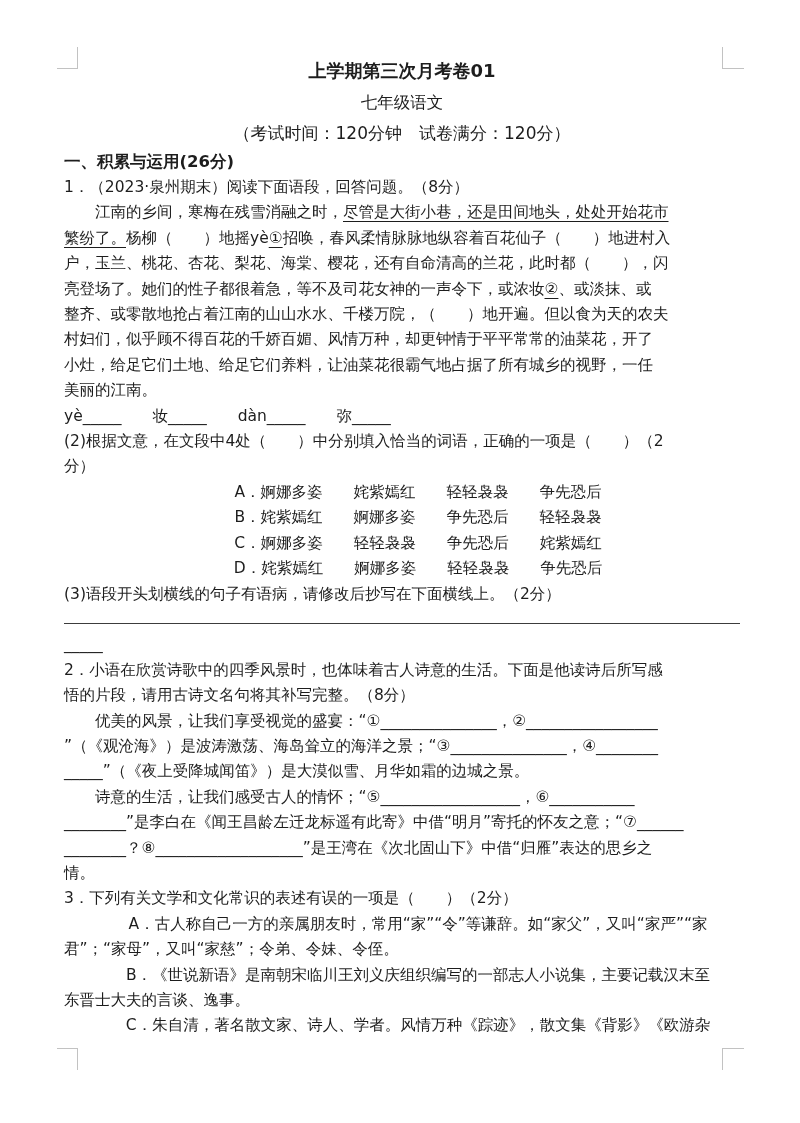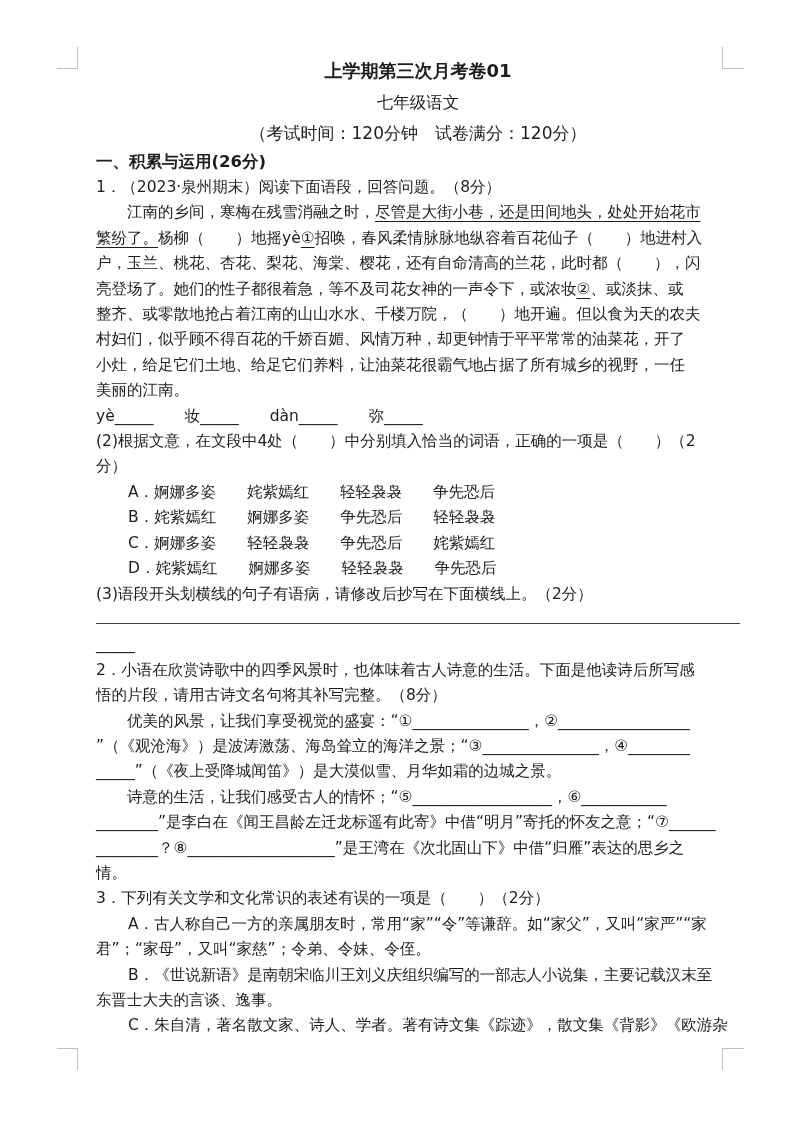--- a/index.html
+++ b/index.html
@@ -2,27 +2,27 @@
 <html><head>
 <meta charset="utf-8">
 <style>
   html,body{margin:0;padding:0;background:#ffffff;}
   .page{
     position:relative;width:800px;height:1123px;background:#ffffff;
     font-family:"DejaVu Sans","Liberation Sans",sans-serif;color:#1d1d1d;
     overflow:hidden;
   }
   .content{position:absolute;left:64px;top:54px;width:676px;}
-  .ln{white-space:pre;font-size:15.5px;line-height:25.4px;margin-left:32px;}
+  .ln{white-space:pre;font-size:15.5px;line-height:25.4px;}
   .center{text-align:center;}
   .title{font-size:18px;line-height:33px;font-weight:600;}
   .subtitle{font-size:16.5px;line-height:31px;font-weight:500;}
   .info{font-size:17px;line-height:30px;}
   .heading{font-size:16.5px;font-weight:700;line-height:27px;}
-  .indent{padding-left:32px;}
+  .indent{padding-left:32px;text-align:center;}
   .u{text-decoration:underline;text-underline-offset:3.5px;text-decoration-thickness:1px;}
   .rule{height:25.4px;position:relative;}
   .rule::after{content:"";position:absolute;left:0;right:0;top:16px;border-top:1.5px solid #3c3c3c;}
   .crop{position:absolute;}
   .crop-tl{left:57px;top:47px;width:20px;height:21px;border-right:1px solid #c2c2c2;border-bottom:1px solid #c2c2c2;}
   .crop-tr{left:722px;top:47px;width:21px;height:21px;border-left:1px solid #c2c2c2;border-bottom:1px solid #c2c2c2;}
   .crop-bl{left:57px;top:1048px;width:20px;height:21px;border-right:1px solid #c2c2c2;border-top:1px solid #c2c2c2;}
   .crop-br{left:722px;top:1048px;width:21px;height:21px;border-left:1px solid #c2c2c2;border-top:1px solid #c2c2c2;}
 </style>
 </head>
@@ -76,16 +76,16 @@
     <div class="ln">　　诗意的生活，让我们感受古人的情怀；“⑤__________________，⑥___________</div>
     <div class="ln">________”是李白在《闻王昌龄左迁龙标遥有此寄》中借“明月”寄托的怀友之意；“⑦______</div>
     <div class="ln">________？⑧___________________”是王湾在《次北固山下》中借“归雁”表达的思乡之</div>
     <div class="ln">情。</div>
 
     <div class="ln">3．下列有关文学和文化常识的表述有误的一项是（　　）（2分）</div>
     <div class="ln indent">A．古人称自己一方的亲属朋友时，常用“家”“令”等谦辞。如“家父”，又叫“家严”“家</div>
     <div class="ln">君”；“家母”，又叫“家慈”；令弟、令妹、令侄。</div>
     <div class="ln indent">B．《世说新语》是南朝宋临川王刘义庆组织编写的一部志人小说集，主要记载汉末至</div>
     <div class="ln">东晋士大夫的言谈、逸事。</div>
-    <div class="ln indent">C．朱自清，著名散文家、诗人、学者。著有诗文集《踪迹》，散文集《背影》《欧游杂</div>
+    <div class="ln indent">C．朱自清，著名散文家、诗人、学者。风情万种《踪迹》，散文集《背影》《欧游杂</div>
 
   </div>
 </div>
 
 </body></html>

